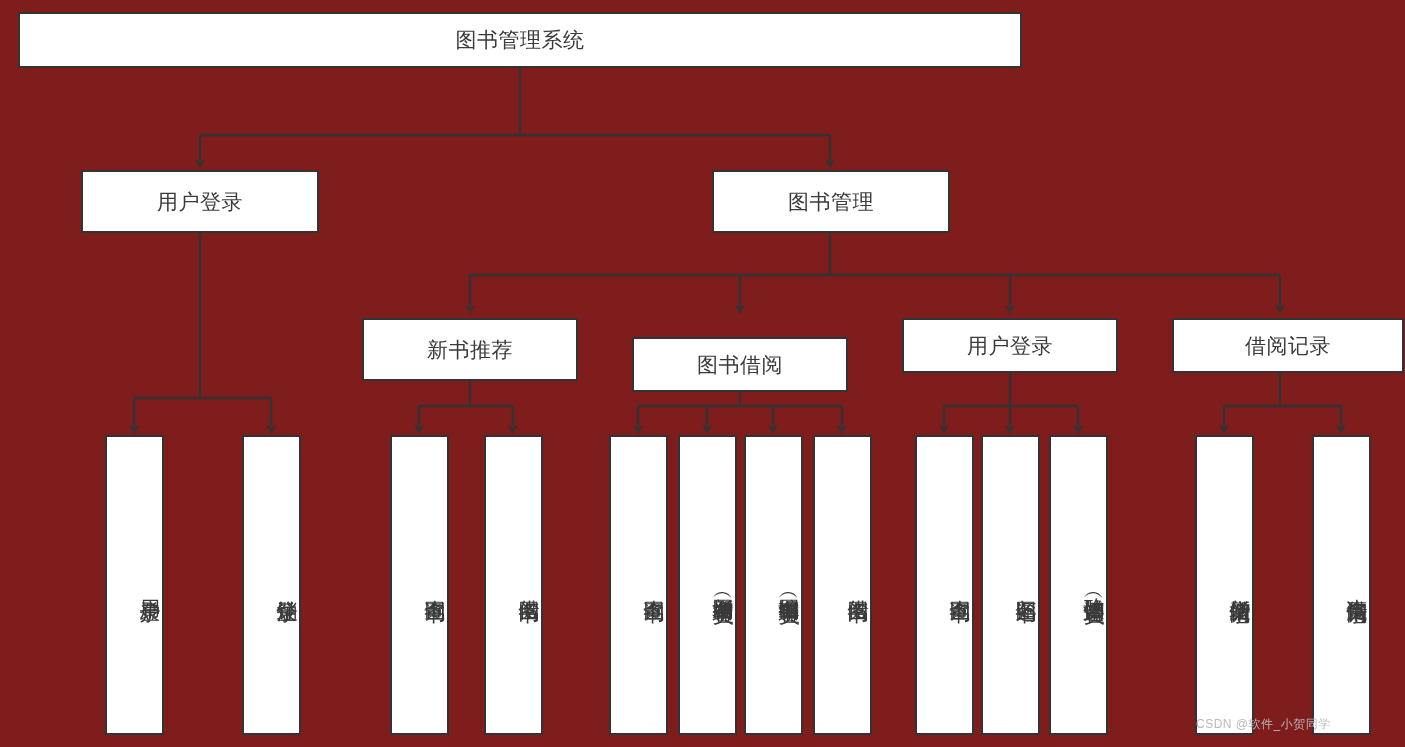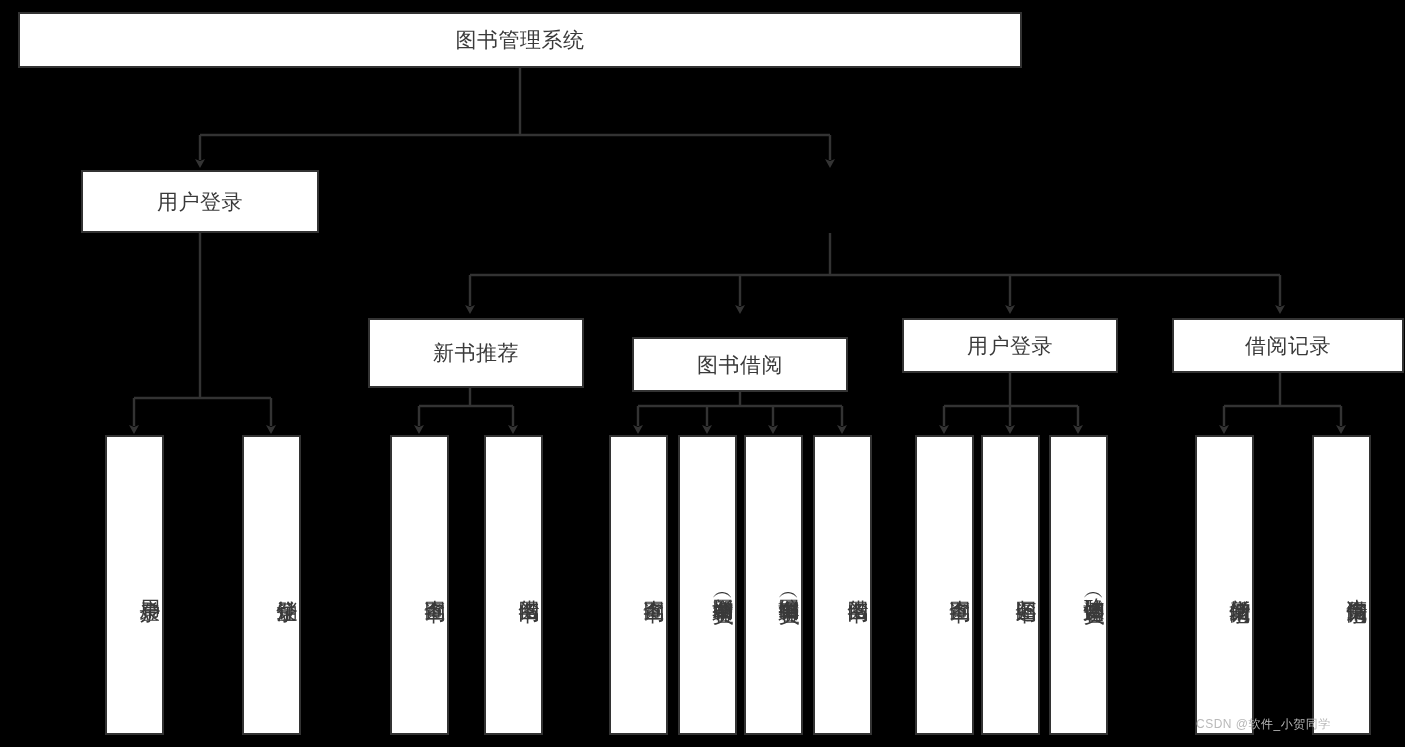--- a/index.html
+++ b/index.html
@@ -7,21 +7,21 @@
     padding: 0;
     background: #ffffff;
   }
   body {
     font-family: "Liberation Sans", "DejaVu Sans", sans-serif;
   }
   #canvas {
     position: relative;
     width: 1405px;
     height: 747px;
-    background: #000000;
+    background: #7f1d1d;
     overflow: hidden;
   }
   #edges {
     position: absolute;
     left: 0;
     top: 0;
     width: 1405px;
     height: 747px;
     pointer-events: none;
   }
@@ -118,22 +118,25 @@
     </g>
   </svg>
 
   <div class="node horiz" style="left:18px; top:12px; width:1004px; height:56px;">
     <span>图书管理系统</span>
   </div>
 
   <div class="node horiz" style="left:81px; top:170px; width:238px; height:63px;">
     <span>用户登录</span>
   </div>
+  <div class="node horiz" style="left:712px; top:170px; width:238px; height:63px;">
+    <span>图书管理</span>
+  </div>
 
-  <div class="node horiz" style="left:362px; top:318px; width:216px; height:70px;margin-left:6px;">
+  <div class="node horiz" style="left:362px; top:318px; width:216px; height:63px;">
     <span>新书推荐</span>
   </div>
   <div class="node horiz" style="left:632px; top:337px; width:216px; height:55px;">
     <span>图书借阅</span>
   </div>
   <div class="node horiz" style="left:902px; top:318px; width:216px; height:55px;">
     <span>用户登录</span>
   </div>
   <div class="node horiz" style="left:1172px; top:318px; width:232px; height:55px;">
     <span>借阅记录</span>

